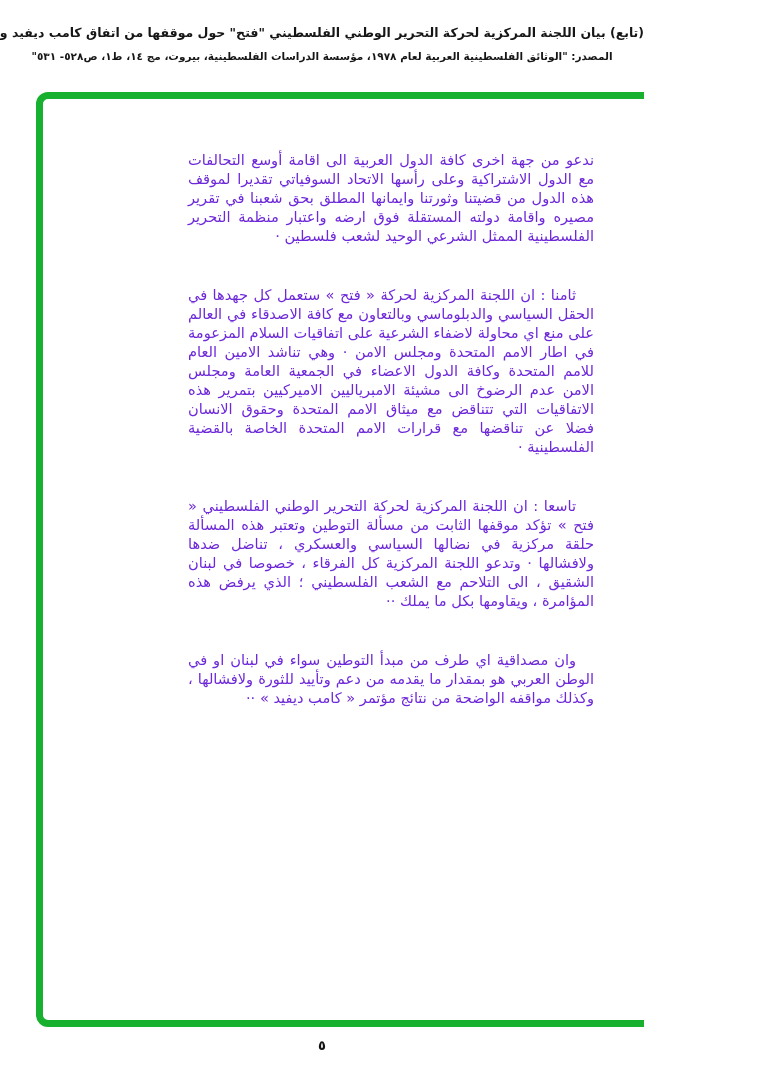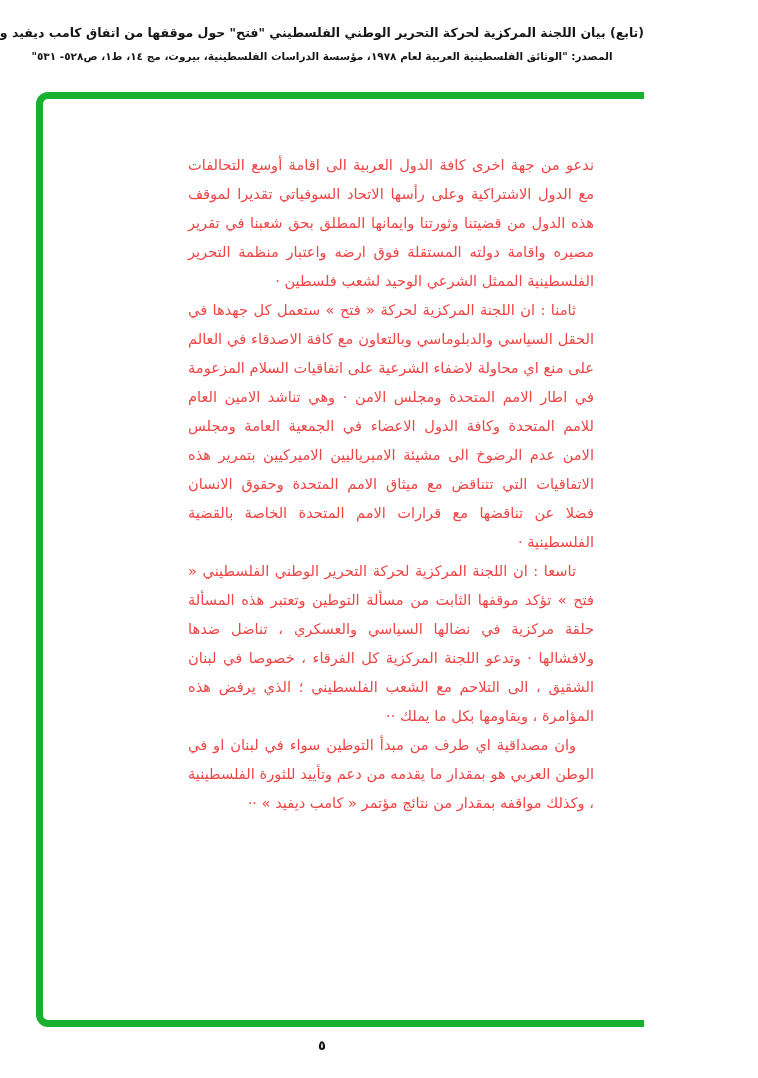--- a/index.html
+++ b/index.html
@@ -38,25 +38,25 @@
     border-radius:12px;
     background:#ffffff;
   }
   .body-text {
     position:absolute;
     left:188px; top:150px;
     width:406px;
     direction:rtl;
     text-align:justify;
     font-size:14.6px;
-    line-height:29px;
-    color:#ef4444;
+    line-height:19px;
+    color:#6d28d9;
   }
   .para { margin:0; }
-  .para.indent { text-indent:18px; }
+  .para.indent { text-indent:18px;margin-top:40px; }
   .pageno {
     position:absolute;
     left:0; top:1038px; width:100%;
     text-align:center;
     font-size:13px;
     font-weight:bold;
     color:#111;
   }
 </style>
 </head>
@@ -68,18 +68,18 @@
     <div class="header-line1">(تابع)  بيان اللجنة المركزية لحركة التحرير الوطني الفلسطيني "فتح" حول موقفها من اتفاق كامب ديفيد والتطورات الراهنة</div>
     <div class="header-line2">المصدر: "الوثائق الفلسطينية العربية لعام ١٩٧٨، مؤسسة الدراسات الفلسطينية، بيروت، مج ١٤، ط١، ص٥٢٨- ٥٣١"</div>
   </div>
 
   <div class="frame"></div>
 
   <div class="body-text">
     <p class="para">ندعو من جهة اخرى كافة الدول العربية الى اقامة أوسع التحالفات مع الدول الاشتراكية وعلى رأسها الاتحاد السوفياتي تقديرا لموقف هذه الدول من قضيتنا وثورتنا وايمانها المطلق بحق شعبنا في تقرير مصيره واقامة دولته المستقلة فوق ارضه واعتبار منظمة التحرير الفلسطينية الممثل الشرعي الوحيد لشعب فلسطين ·</p>
     <p class="para indent">ثامنا : ان اللجنة المركزية لحركة « فتح » ستعمل كل جهدها في الحقل السياسي والدبلوماسي وبالتعاون مع كافة الاصدقاء في العالم على منع اي محاولة لاضفاء الشرعية على اتفاقيات السلام المزعومة في اطار الامم المتحدة ومجلس الامن · وهي تناشد الامين العام للامم المتحدة وكافة الدول الاعضاء في الجمعية العامة ومجلس الامن عدم الرضوخ الى مشيئة الامبرياليين الاميركيين بتمرير هذه الاتفاقيات التي تتناقض مع ميثاق الامم المتحدة وحقوق الانسان فضلا عن تناقضها مع قرارات الامم المتحدة الخاصة بالقضية الفلسطينية ·</p>
     <p class="para indent">تاسعا : ان اللجنة المركزية لحركة التحرير الوطني الفلسطيني « فتح » تؤكد موقفها الثابت من مسألة التوطين وتعتبر هذه المسألة حلقة مركزية في نضالها السياسي والعسكري ، تناضل ضدها ولافشالها · وتدعو اللجنة المركزية كل الفرقاء ، خصوصا في لبنان الشقيق ، الى التلاحم مع الشعب الفلسطيني ؛ الذي يرفض هذه المؤامرة ، ويقاومها بكل ما يملك ··</p>
-    <p class="para indent">وان مصداقية اي طرف من مبدأ التوطين سواء في لبنان او في الوطن العربي هو بمقدار ما يقدمه من دعم وتأييد للثورة الفلسطينية ، وكذلك مواقفه بمقدار من نتائج مؤتمر « كامب ديفيد » ··</p>
+    <p class="para indent">وان مصداقية اي طرف من مبدأ التوطين سواء في لبنان او في الوطن العربي هو بمقدار ما يقدمه من دعم وتأييد للثورة ولافشالها ، وكذلك مواقفه الواضحة من نتائج مؤتمر « كامب ديفيد » ··</p>
   </div>
 
   <div class="pageno">٥</div>
 
 </div>
 
 </body></html>

